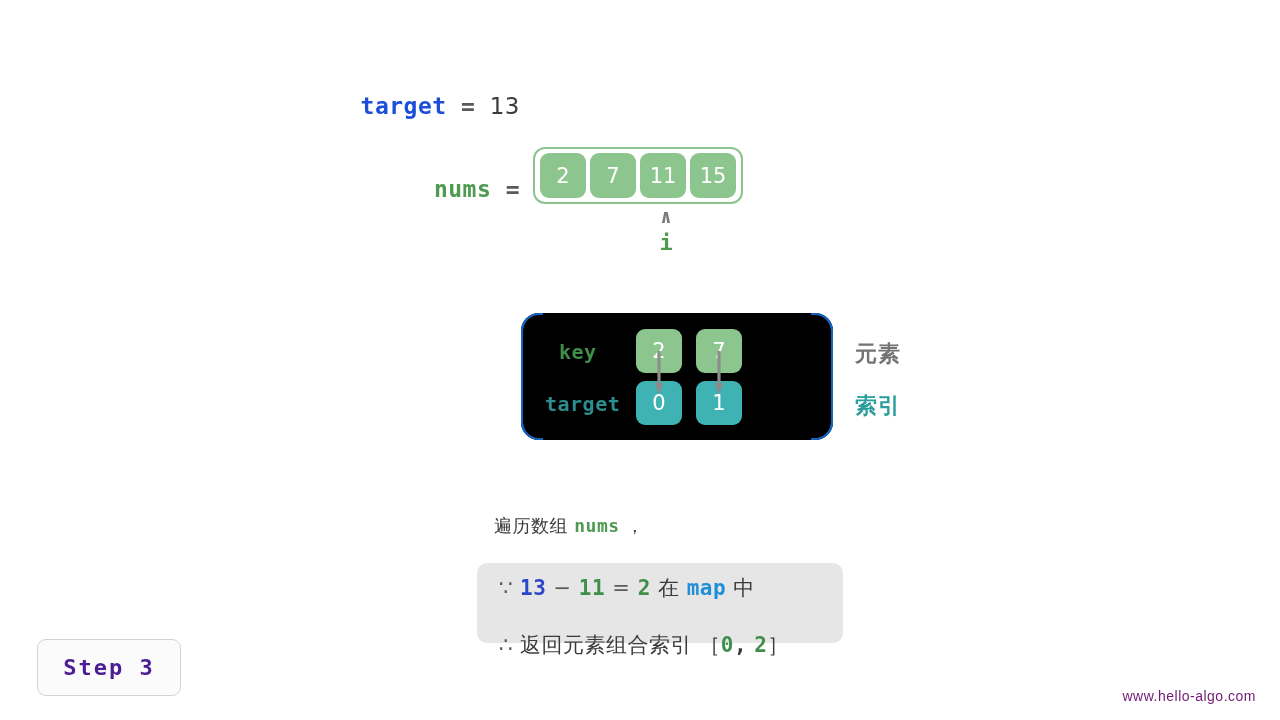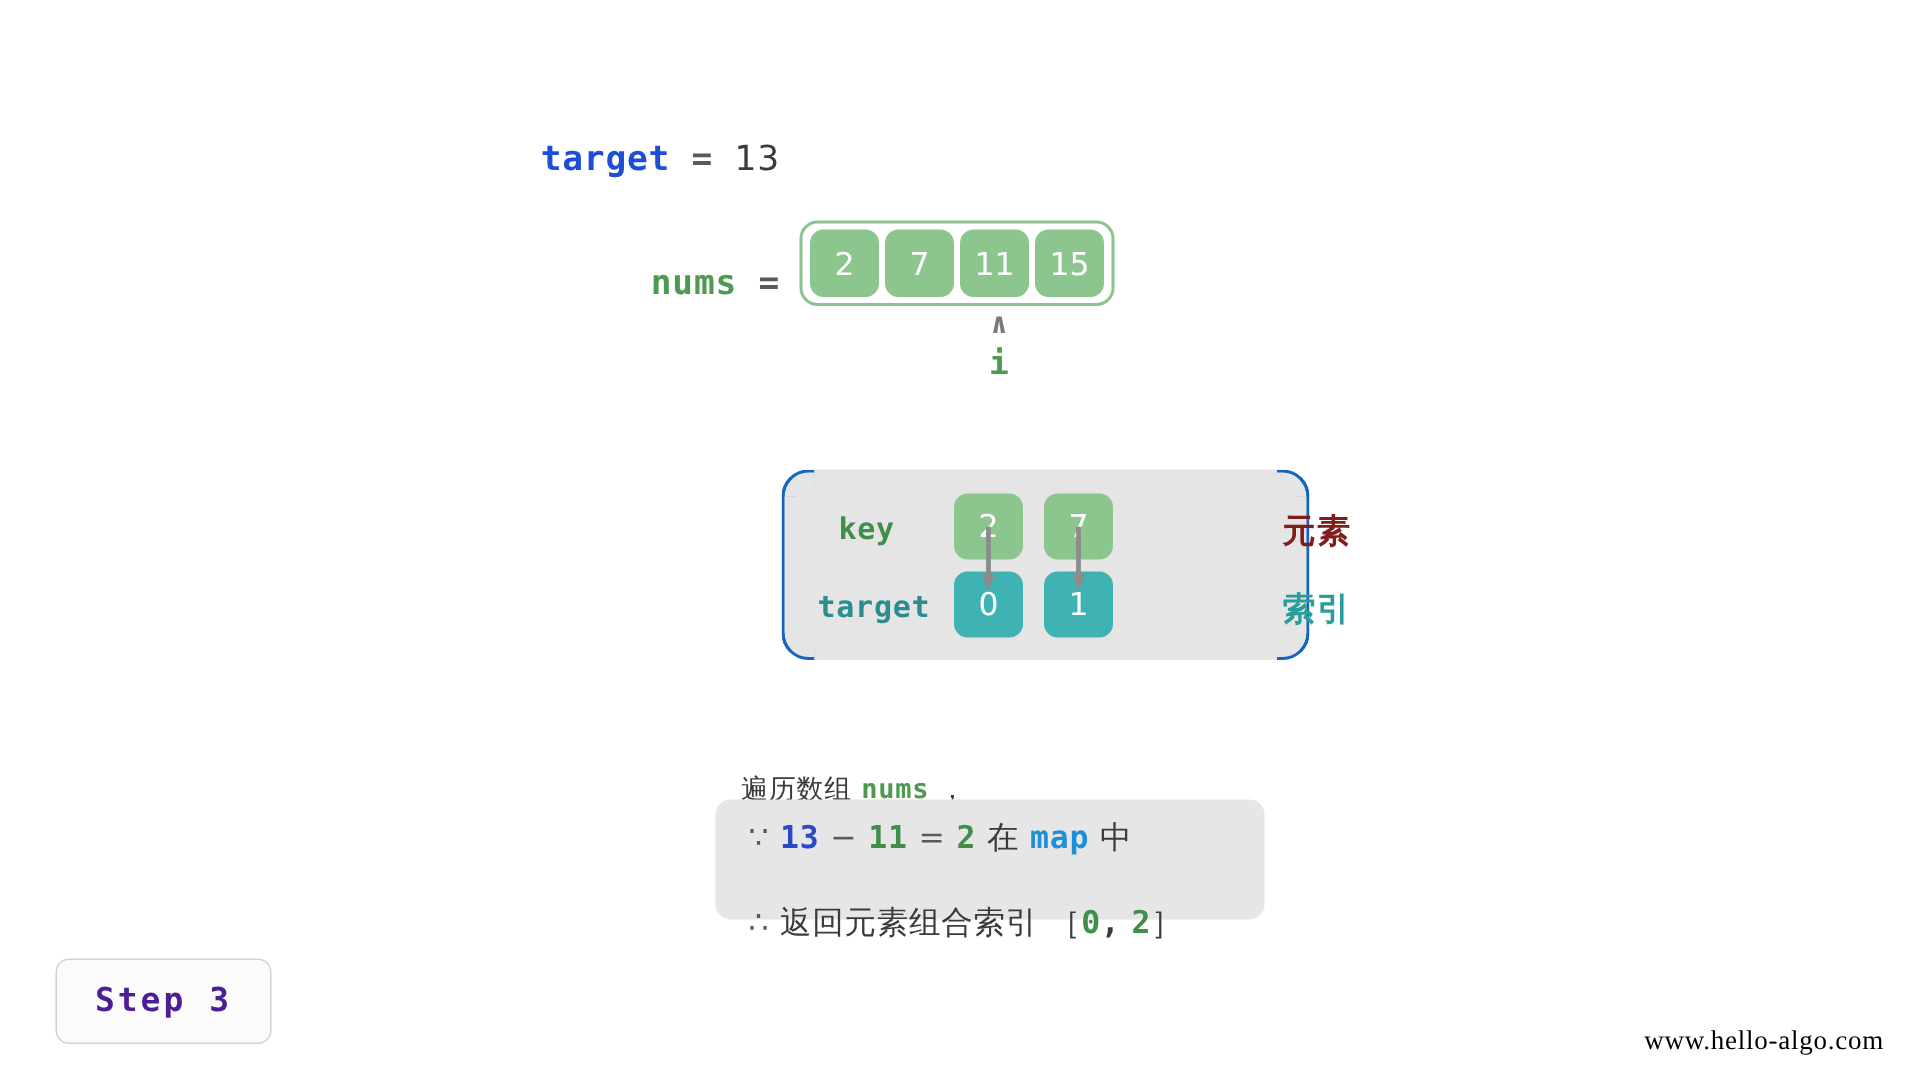--- a/index.html
+++ b/index.html
@@ -98,23 +98,23 @@
     width: 500px;
     text-align: right;
     font-size: 23px;
     letter-spacing: 0.5px;
   }
   #map-label .var-name { color: #1f8fd8; }
   #map-label .eq { color: #5a5a5a; }
 
   #map-box {
     left: 521px; top: 313px;
-    width: 352px;
+    width: 312px;
     height: 127px;
-    background: #e5e5e5;
+    background: #000000;
     border-radius: 18px;
   }
   #map-box .brace-left,
   #map-box .brace-right {
     position: absolute;
     top: 0;
     width: 22px;
     height: 127px;
     box-sizing: border-box;
     border: 2.5px solid #1565c0;
@@ -182,42 +182,42 @@
     height: 44px;
     z-index: 3;
     pointer-events: none;
   }
 
   
   #anno-element {
     left: 855px; top: 339px;
     font-size: 22px;
     font-weight: bold;
-    color: #7f1d1d;
+    color: #737373;
     letter-spacing: 1px;
   }
   #anno-index {
     left: 855px; top: 391px;
     font-size: 22px;
     font-weight: bold;
     color: #2a9d9d;
     letter-spacing: 1px;
   }
 
   
   #caption-line {
     left: 494px; top: 514px;
     font-size: 18px;
     color: #3b3b3b;
     letter-spacing: 0.5px;
   }
   #caption-line .code-green { color: #4e9a51; }
 
   #conclusion-box {
-    left: 477px; top: 533px;
+    left: 477px; top: 563px;
     width: 366px;
     height: 80px;
     background: #e6e6e6;
     border-radius: 10px;
   }
   .concl-line {
     position: absolute;
     left: 22px;
     font-size: 21px;
     color: #3b3b3b;
@@ -243,23 +243,23 @@
     align-items: center;
     justify-content: center;
     color: #4c1d95;
     font-size: 22px;
     letter-spacing: 2px;
   }
 
   
   #watermark {
     right: 24px; bottom: 16px;
-    color: #000000;
-    font-size: 18px;
-    font-family: Liberation Serif, serif;
+    color: #701a75;
+    font-size: 14px;
+    font-family: Liberation Sans, sans-serif;
     letter-spacing: 0.5px;
   }
 </style>
 </head>
 <body>
 
 <div class="stage">
 
   <div class="abs mono" id="target-row">
     <span class="var-name">target</span>

